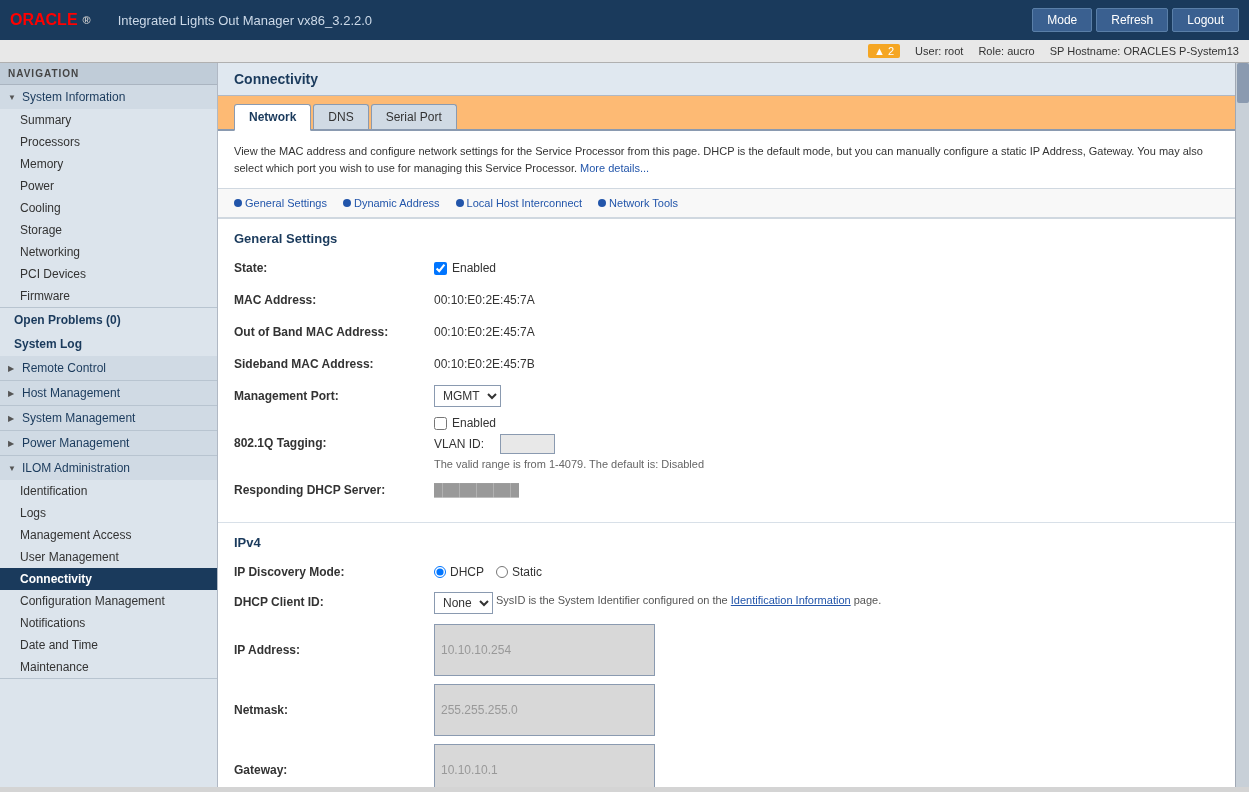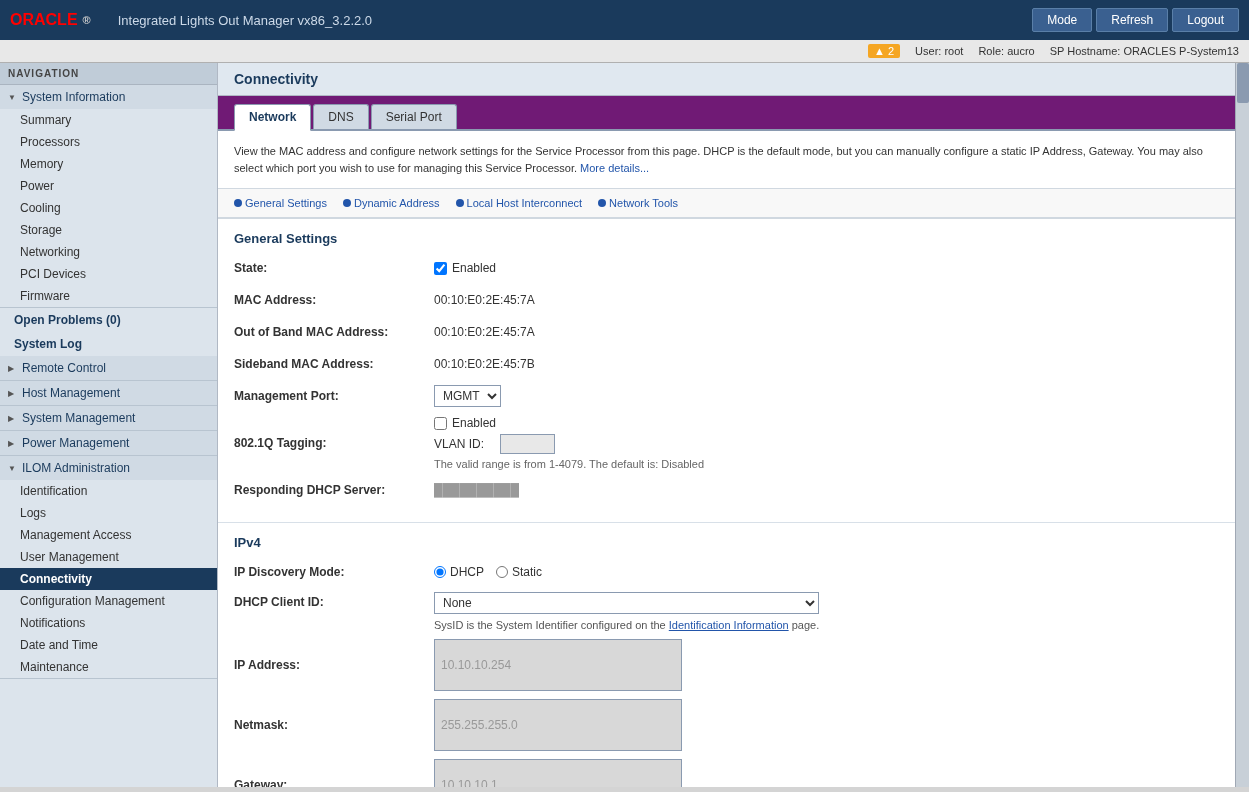--- a/index.html
+++ b/index.html
@@ -145,21 +145,21 @@
       color: #1a3a5c;
     }
     .content-area {
       padding: 0;
       background: #fff;
       margin: 0;
     }
 
     
     .tabs-bar {
-      background: #701a75;
+      background: #fdba74;
       border-bottom: 2px solid #8a9ab0;
       padding: 8px 16px 0;
       display: flex;
       gap: 2px;
     }
     .tab {
       padding: 5px 14px;
       cursor: pointer;
       border: 1px solid #8a9ab0;
       border-bottom: none;
@@ -285,21 +285,21 @@
       font-size: 11px;
       color: #666;
       margin-left: 0px;
     }
     .dhcp-server-value {
       font-size: 12px;
       color: #888;
       font-style: italic;
     }
     .text-input-disabled {
-      width: 248px;
+      width: 221px;
       font-size: 12px;
       padding: 18px 6px;
       border: 1px solid #8a9ab0;
       background: #d8d8d8;
       color: #888;
     }
     .radio-group {
       display: flex;
       align-items: center;
       gap: 12px;
@@ -311,21 +311,21 @@
       font-size: 12px;
     }
     .dhcp-hint {
       font-size: 11px;
       color: #555;
       margin-top: 2px;
     }
     .dhcp-hint a { color: #2255aa; }
     .dhcp-field-group {
       display: flex;
-      flex-direction: column;
+      flex-direction: row;
       gap: 3px;
     }
 
     
     .scrollbar-area {
       width: 14px;
       background: #c8d0d8;
       border-left: 1px solid #a0a8b4;
       flex-shrink: 0;
     }

